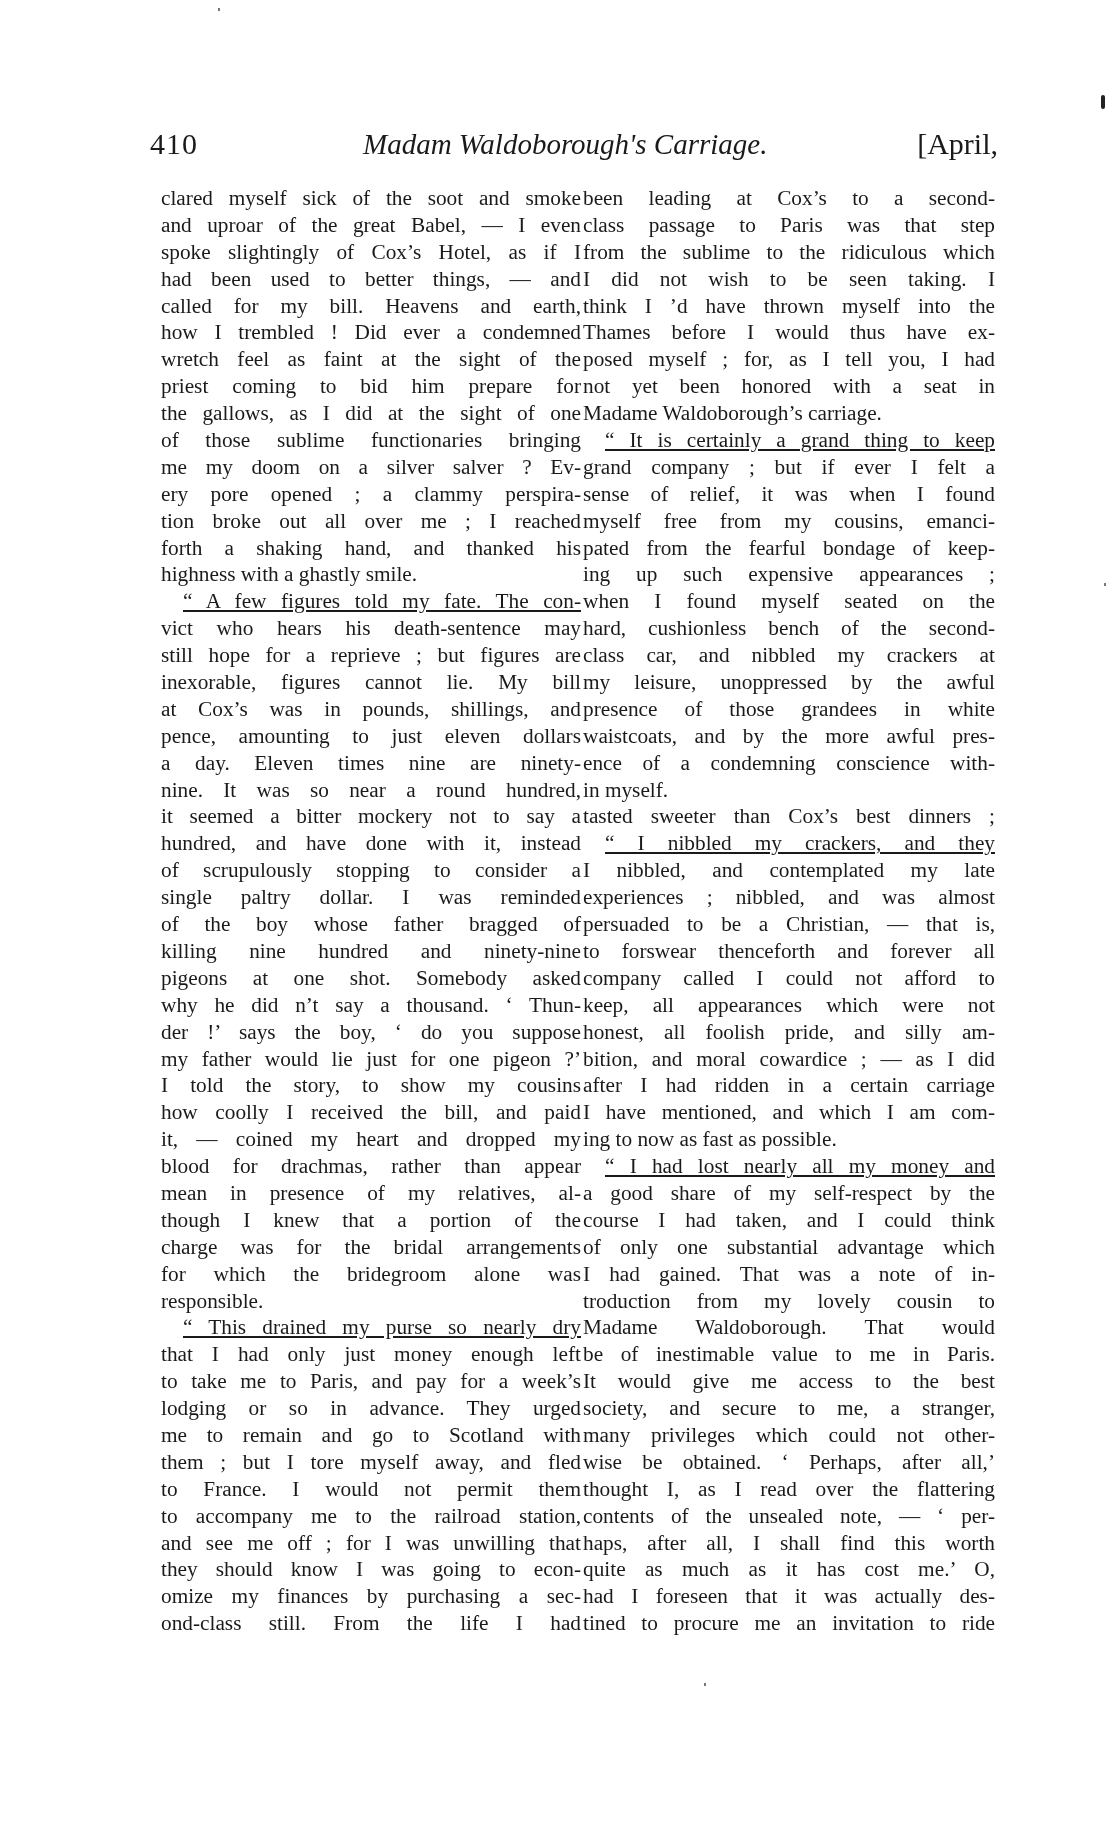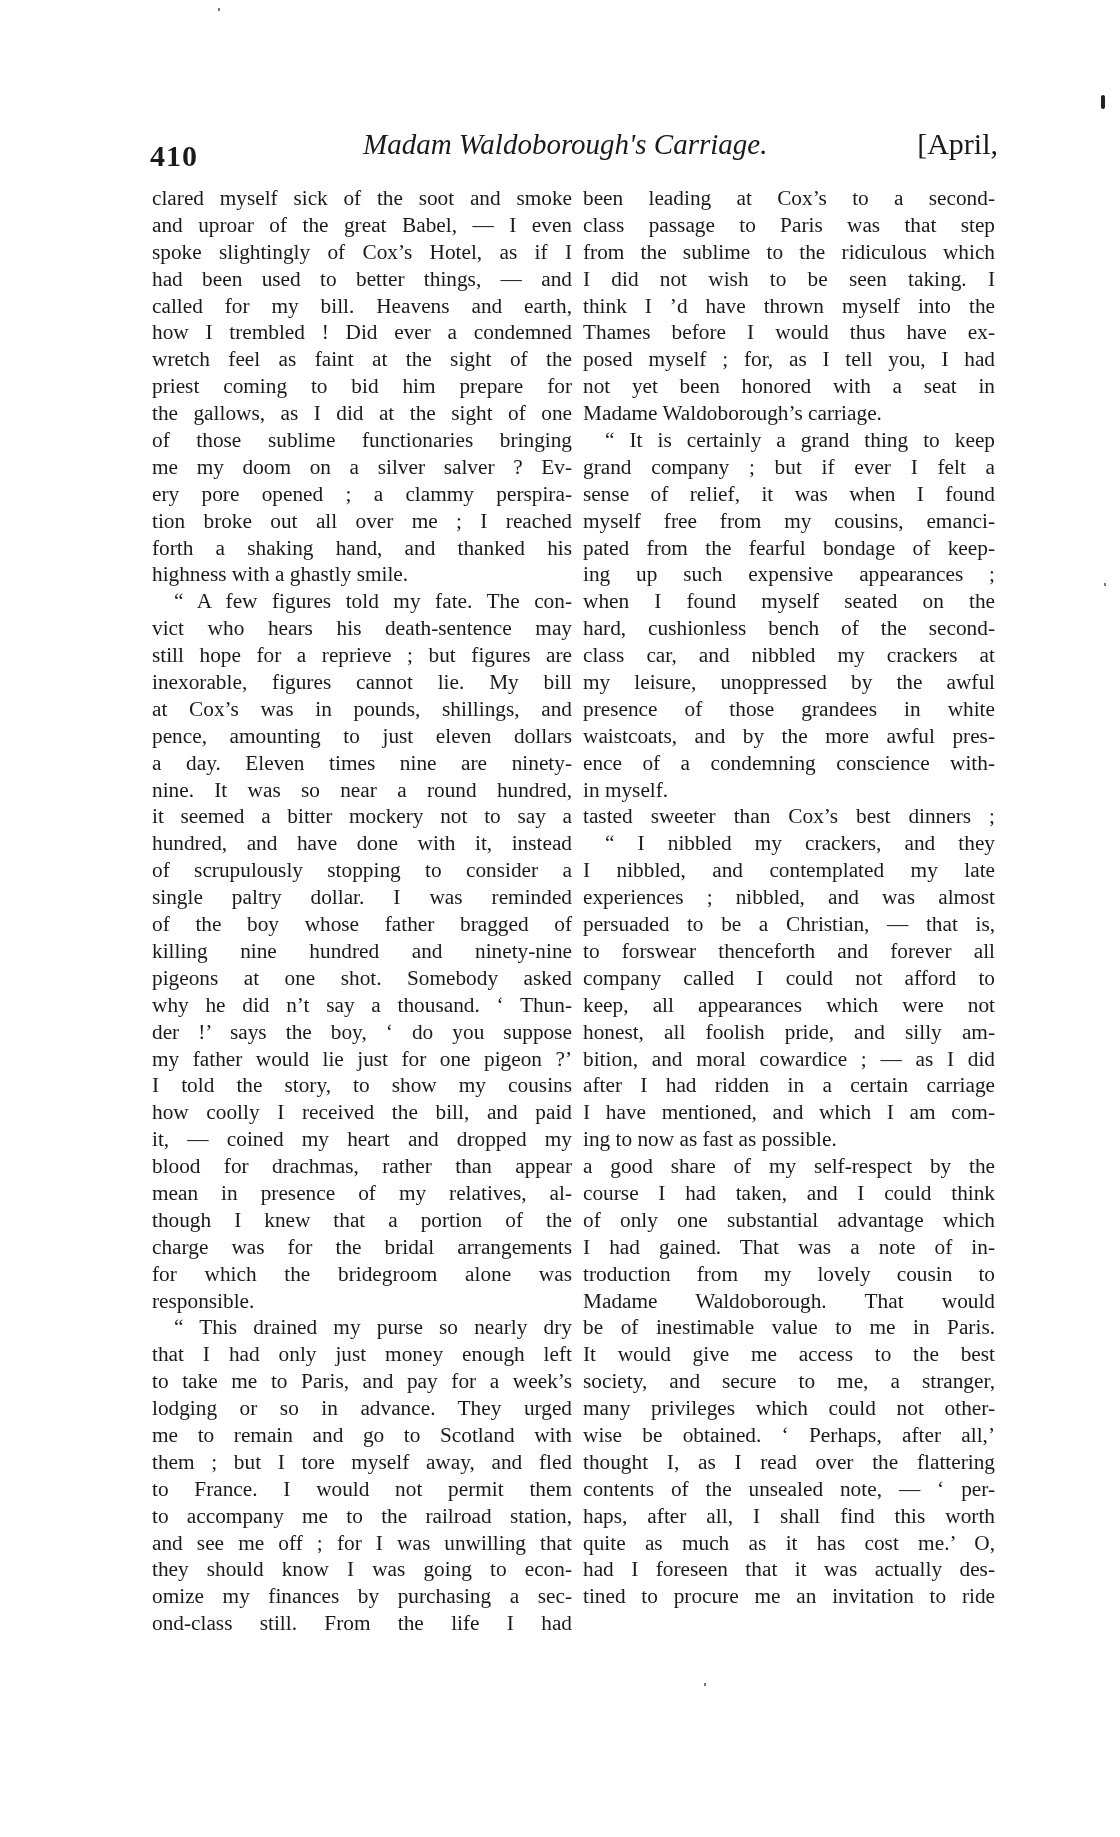--- a/index.html
+++ b/index.html
@@ -4,33 +4,33 @@
 <style>
   html, body { margin: 0; padding: 0; background: #ffffff; }
   body {
     width: 1120px; height: 1837px; position: relative; overflow: hidden;
     font-family: "Liberation Serif", "DejaVu Serif", serif; color: #1a1a1a;
   }
   .running-head {
     position: absolute; top: 124px; left: 150px; width: 848px; height: 40px;
     font-size: 30px; line-height: 40px;
   }
-  .folio { position: absolute; left: 0; top: 12px; letter-spacing: 1px; font-weight: bold; }
+  .folio { position: absolute; left: 0; top: 0; letter-spacing: 1px; }
   .running-title { position: absolute; left: 213px; top: 0; font-style: italic; font-size: 29px; text-align: center; }
   .running-date { position: absolute; right: 0; top: 0; }
   .column {
     position: absolute; top: 185px;
     font-size: 21.3px; line-height: 26.9px;
     text-align: justify;
   }
-  .col-left { left: 152px; width: 420px; }
+  .col-left { left: 161px; width: 420px; }
   .col-right { left: 583px; width: 412px; }
   .line { display: block; white-space: nowrap; text-align-last: justify; text-align: justify; height: 26.9px; overflow: visible; }
   .line.last { text-align-last: left; }
-  .line.indent { padding-left: 22px; }
+  .line.indent { padding-left: 22px; text-decoration: underline; }
   .mark { position: absolute; width: 4px; height: 14px; background: #222; border-radius: 2px; }
   .speck { position: absolute; width: 2px; height: 3px; background: #777; }
 </style>
 </head>
 <body>
 
 <div class="running-head">
   <span class="folio">410</span>
   <span class="running-title">Madam Waldoborough's Carriage.</span>
   <span class="running-date">[April,</span>
@@ -127,20 +127,21 @@
     <span class="line">experiences ; nibbled, and was almost</span>
     <span class="line">persuaded to be a Christian, — that is,</span>
     <span class="line">to forswear thenceforth and forever all</span>
     <span class="line">company called I could not afford to</span>
     <span class="line">keep, all appearances which were not</span>
     <span class="line">honest, all foolish pride, and silly am-</span>
     <span class="line">bition, and moral cowardice ; — as I did</span>
     <span class="line">after I had ridden in a certain carriage</span>
     <span class="line">I have mentioned, and which I am com-</span>
     <span class="line last">ing to now as fast as possible.</span>
+    <span class="line indent">“ I had lost nearly all my money and</span>
     <span class="line">a good share of my self-respect by the</span>
     <span class="line">course I had taken, and I could think</span>
     <span class="line">of only one substantial advantage which</span>
     <span class="line">I had gained.  That was a note of in-</span>
     <span class="line">troduction from my lovely cousin to</span>
     <span class="line">Madame Waldoborough.  That would</span>
     <span class="line">be of inestimable value to me in Paris.</span>
     <span class="line">It would give me access to the best</span>
     <span class="line">society, and secure to me, a stranger,</span>
     <span class="line">many privileges which could not other-</span>

